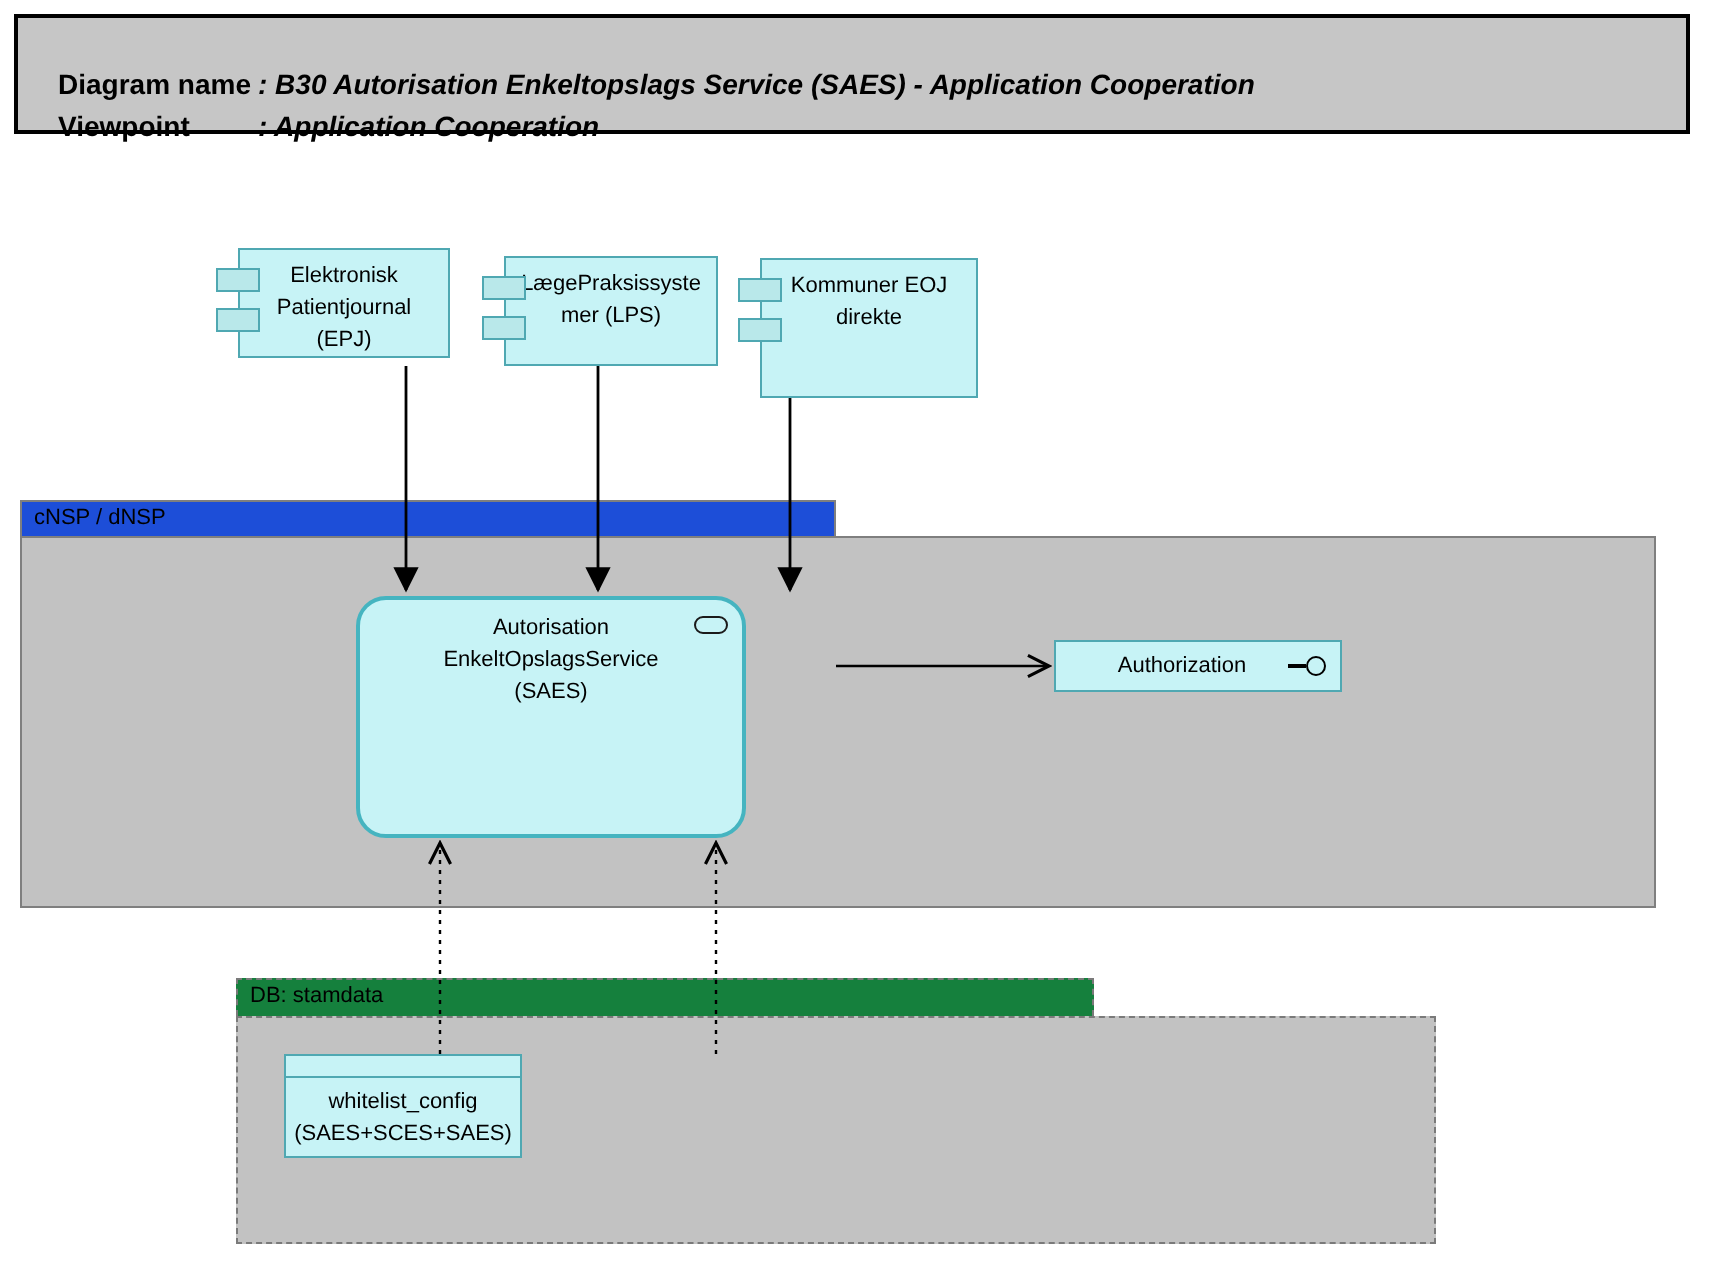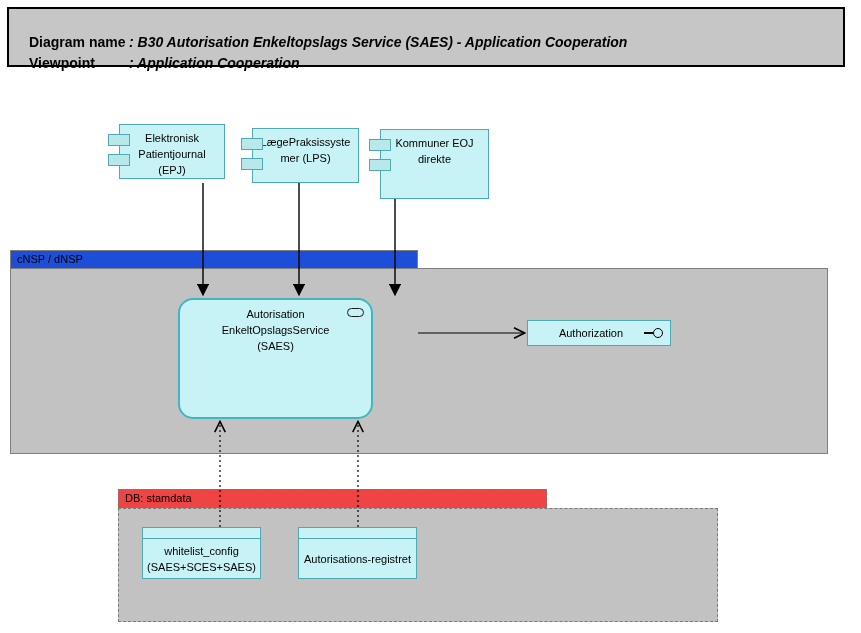--- a/index.html
+++ b/index.html
@@ -17,21 +17,21 @@
   .title-label{width:100px;flex:0 0 auto;}
   .title-value{white-space:nowrap;font-style:italic;}
   
   .group-tab{
     position:absolute;box-sizing:border-box;font-size:11px;
     padding:2px 0 0 6px;
   }
   .group-body{position:absolute;box-sizing:border-box;}
   .cnsp-tab{background:#1d4ed8;border:1px solid #7f7f7f;border-bottom:none;}
   .cnsp-body{background:#c2c2c2;border:1px solid #7f7f7f;}
-  .db-tab{background:#ef4444;border:1px dashed #7a7a7a;border-bottom:none;}
+  .db-tab{background:#15803d;border:1px dashed #7a7a7a;border-bottom:none;}
   .db-body{background:#c2c2c2;border:1px dashed #7a7a7a;}
   
   .el{
     position:absolute;background:#c7f3f6;border:1.5px solid #4fa8b2;
     box-sizing:border-box;font-size:11px;line-height:16px;text-align:center;
   }
   .component{padding:5px 4px 0 4px;overflow-wrap:anywhere;}
   .port{
     position:absolute;left:-12px;width:22px;height:12px;
     background:#b9e8ea;border:1px solid #4fa8b2;box-sizing:border-box;
@@ -128,18 +128,14 @@
     <span class="lollipop">
       <span class="lolli-line"></span>
       <span class="lolli-circle"></span>
     </span>
   </div>
 
   <div class="el dbobj" style="left:142px;top:527px;width:119px;height:52px;">
     <div class="dbobj-head"></div>
     <div class="dbobj-body">whitelist_config (SAES+SCES+SAES)</div>
   </div>
-  <div class="el dbobj" style="left:298px;top:527px;width:119px;height:52px;">
-    <div class="dbobj-head"></div>
-    <div class="dbobj-body">Autorisations-registret</div>
-  </div>
 
 </div>
 
 </body></html>

